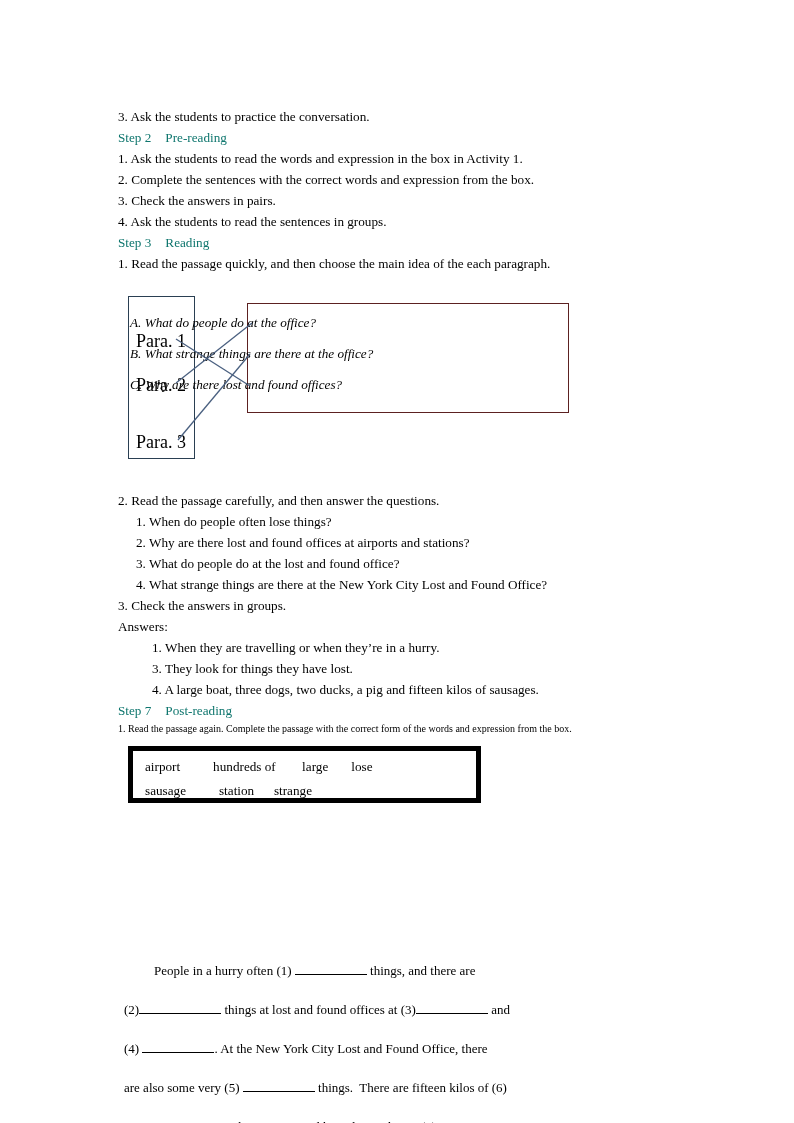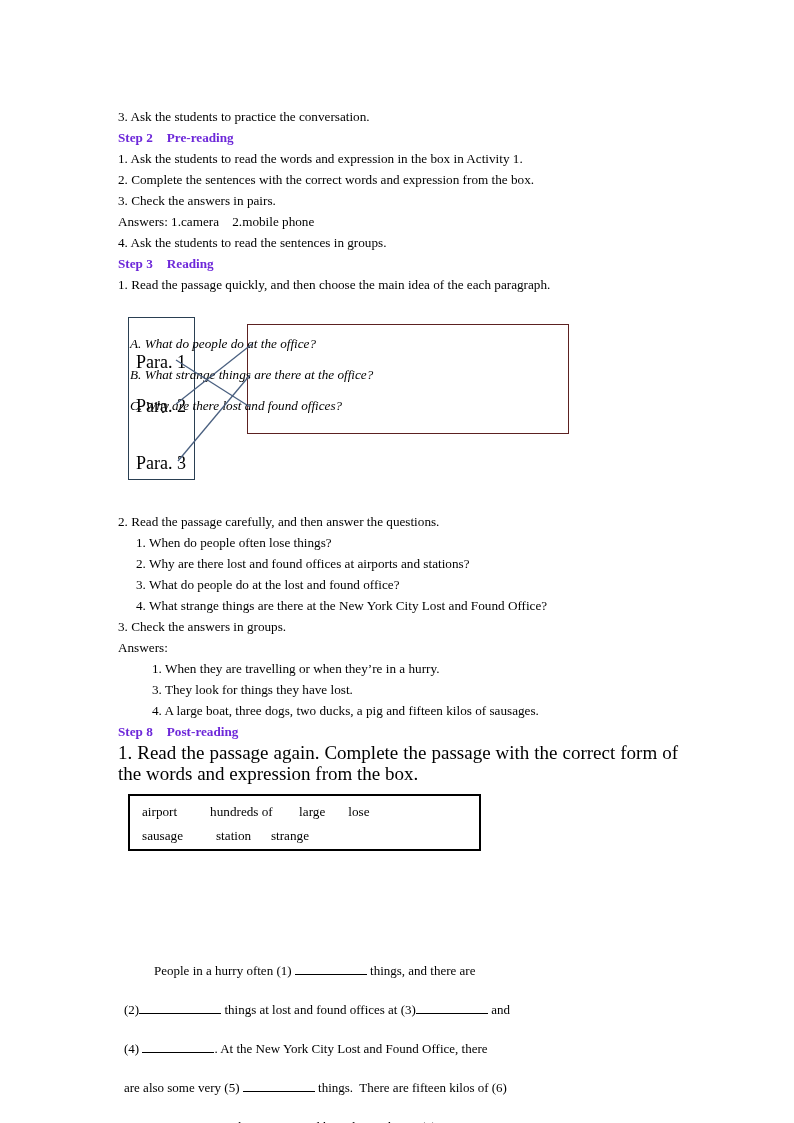--- a/index.html
+++ b/index.html
@@ -28,22 +28,22 @@
     width: 560px;
   }
   .line {
     font-size: 13.2px;
     line-height: 21px;
     white-space: pre;
   }
   .step {
     font-size: 13.2px;
     line-height: 21px;
-    font-weight: bold;
-    color: #6d28d9;
+    font-weight: normal;
+    color: #0f766e;
     white-space: pre;
   }
   .step .num { margin-right: 14px; }
   .indent1 { padding-left: 18px; }
   .indent2 { padding-left: 34px; }
 
   
   .diagram {
     position: absolute;
     left: 0px;
@@ -88,37 +88,37 @@
     width: 560px;
     height: 200px;
     pointer-events: none;
   }
 
   
   .wordbox {
     position: relative;
     width: 353px;
     height: 57px;
-    border: 2px solid #000000;
+    border: 5px solid #000000;
     box-sizing: border-box;
     margin-left: 10px;
     margin-top: 10px;
   }
   .wordbox .row {
     position: absolute;
     left: 12px;
     font-size: 13.2px;
     white-space: pre;
   }
   .wordbox .r1 { top: 8px; }
   .wordbox .r2 { top: 32px; }
 
   .justified {
-    font-size: 19px;
-    line-height: 21px;
+    font-size: 10px;
+    line-height: 15px;
     text-align: justify;
     text-justify: inter-word;
   }
 
   
   .cloze {
     position: absolute;
     left: 118px;
     top: 950px;
     width: 470px;
@@ -145,21 +145,20 @@
 
   <div class="content">
 
     <div class="line">3. Ask the students to practice the conversation.</div>
 
     <div class="step"><span class="num">Step 2</span><span>Pre-reading</span></div>
 
     <div class="line">1. Ask the students to read the words and expression in the box in Activity 1.</div>
     <div class="line">2. Complete the sentences with the correct words and expression from the box.</div>
     <div class="line">3. Check the answers in pairs.</div>
-    <div class="line">Answers: 1.camera    2.mobile phone</div>
     <div class="line">4. Ask the students to read the sentences in groups.</div>
 
     <div class="step"><span class="num">Step 3</span><span>Reading</span></div>
 
     <div class="line">1. Read the passage quickly, and then choose the main idea of the each paragraph.</div>
 
     <div class="diagram" style="position:relative;height:200px;margin-top:16px;">
 
       <div class="para-box"></div>
       <div class="para-label" style="top:41px;">Para. 1</div>
@@ -184,21 +183,21 @@
     <div class="line indent1">2. Why are there lost and found offices at airports and stations?</div>
     <div class="line indent1">3. What do people do at the lost and found office?</div>
     <div class="line indent1">4. What strange things are there at the New York City Lost and Found Office?</div>
     <div class="line">3. Check the answers in groups.</div>
 
     <div class="line">Answers:</div>
     <div class="line indent2">1. When they are travelling or when they’re in a hurry.</div>
     <div class="line indent2">3. They look for things they have lost.</div>
     <div class="line indent2">4. A large boat, three dogs, two ducks, a pig and fifteen kilos of sausages.</div>
 
-    <div class="step"><span class="num">Step 8</span><span>Post-reading</span></div>
+    <div class="step"><span class="num">Step 7</span><span>Post-reading</span></div>
 
     <div class="justified">1. Read the passage again. Complete the passage with the correct form of the words and expression from the box.</div>
 
     <div class="wordbox">
       <div class="row r1">airport          hundreds of        large       lose</div>
       <div class="row r2">sausage          station      strange</div>
     </div>
 
   </div>
 

